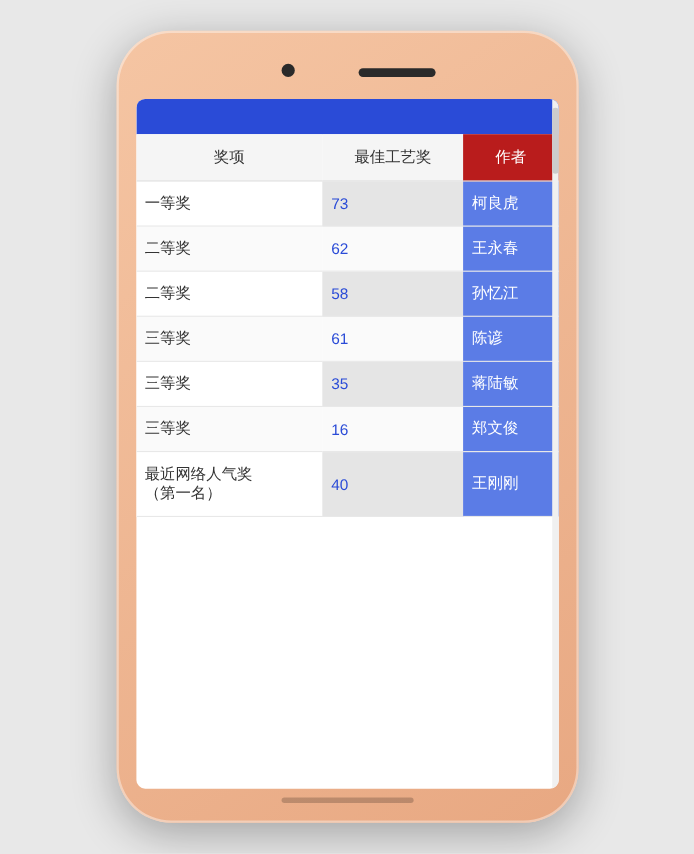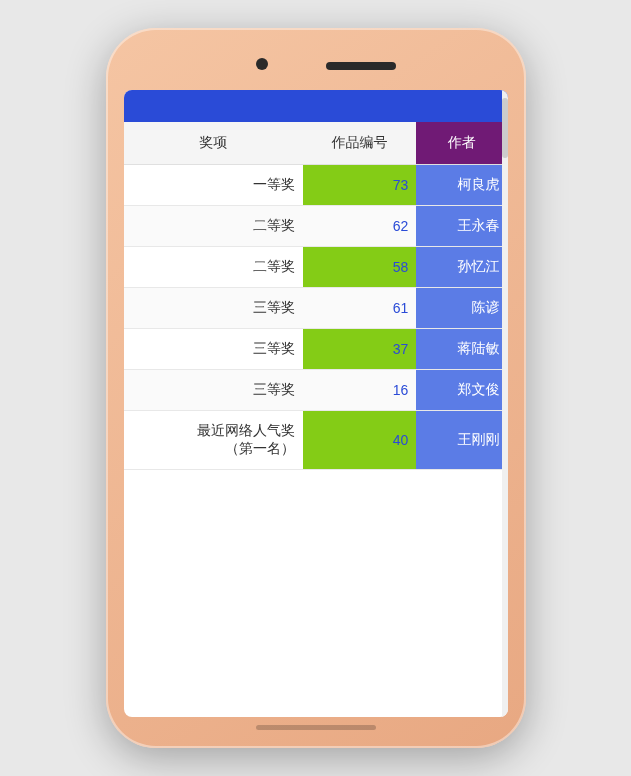--- a/index.html
+++ b/index.html
@@ -118,39 +118,39 @@
       color: #333;
       font-size: 14px;
       font-weight: normal;
       text-align: center;
       padding: 12px 8px;
       border-bottom: 1px solid #e0e0e0;
       margin-top: 28px;
     }
 
     .col-header th.col-author {
-      background: #701a75;
+      background: #b91c1c;
       color: #fff;
     }
 
     .data-row td {
-      text-align: right;
+      text-align: left;
       padding: 11px 8px;
       font-size: 14px;
       border-bottom: 1px solid #e8e8e8;
       color: #333;
     }
 
     .data-row td.col-award {
       background: #fff;
       color: #333;
     }
 
     .data-row td.col-number {
-      background: #84cc16;
+      background: #e5e5e5;
       color: #2a4bd7;
     }
 
     .data-row td.col-author {
       background: #5b7ce6;
       color: #fff;
       font-family: Liberation Serif, serif;
     }
 
     .data-row:nth-child(even) td.col-award,
@@ -181,21 +181,21 @@
     </div>
 
     <div class="table-container">
       <table>
         <thead>
           <tr class="table-header-row">
             <th colspan="3"></th>
           </tr>
           <tr class="col-header">
             <th>奖项</th>
-            <th>作品编号</th>
+            <th>最佳工艺奖</th>
             <th class="col-author">作者</th>
           </tr>
         </thead>
         <tbody id="table-body">
         <tr class="data-row">
               <td class="col-award" style="white-space: pre-line;">一等奖</td>
               <td class="col-number">73</td>
               <td class="col-author">柯良虎</td>
             </tr>
             <tr class="data-row">
@@ -208,21 +208,21 @@
               <td class="col-number">58</td>
               <td class="col-author">孙忆江</td>
             </tr>
             <tr class="data-row">
               <td class="col-award" style="white-space: pre-line;">三等奖</td>
               <td class="col-number">61</td>
               <td class="col-author">陈谚</td>
             </tr>
             <tr class="data-row">
               <td class="col-award" style="white-space: pre-line;">三等奖</td>
-              <td class="col-number">37</td>
+              <td class="col-number">35</td>
               <td class="col-author">蒋陆敏</td>
             </tr>
             <tr class="data-row">
               <td class="col-award" style="white-space: pre-line;">三等奖</td>
               <td class="col-number">16</td>
               <td class="col-author">郑文俊</td>
             </tr>
             <tr class="data-row">
               <td class="col-award" style="white-space: pre-line; margin-left: 45px;">最近网络人气奖
 （第一名）</td>

